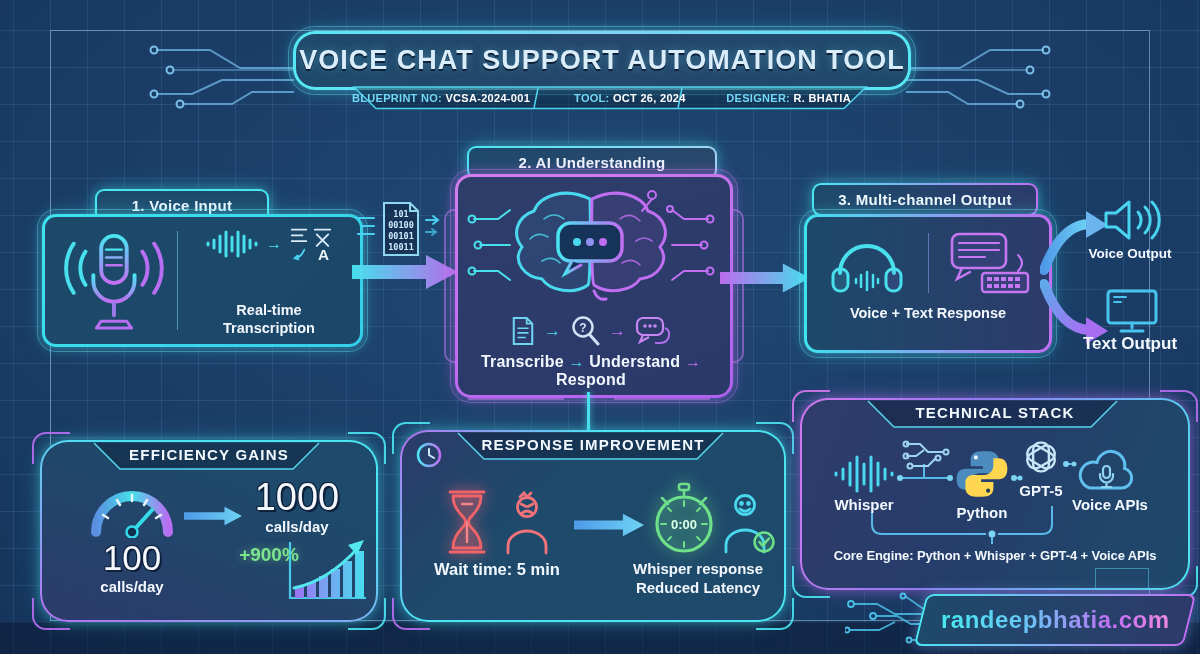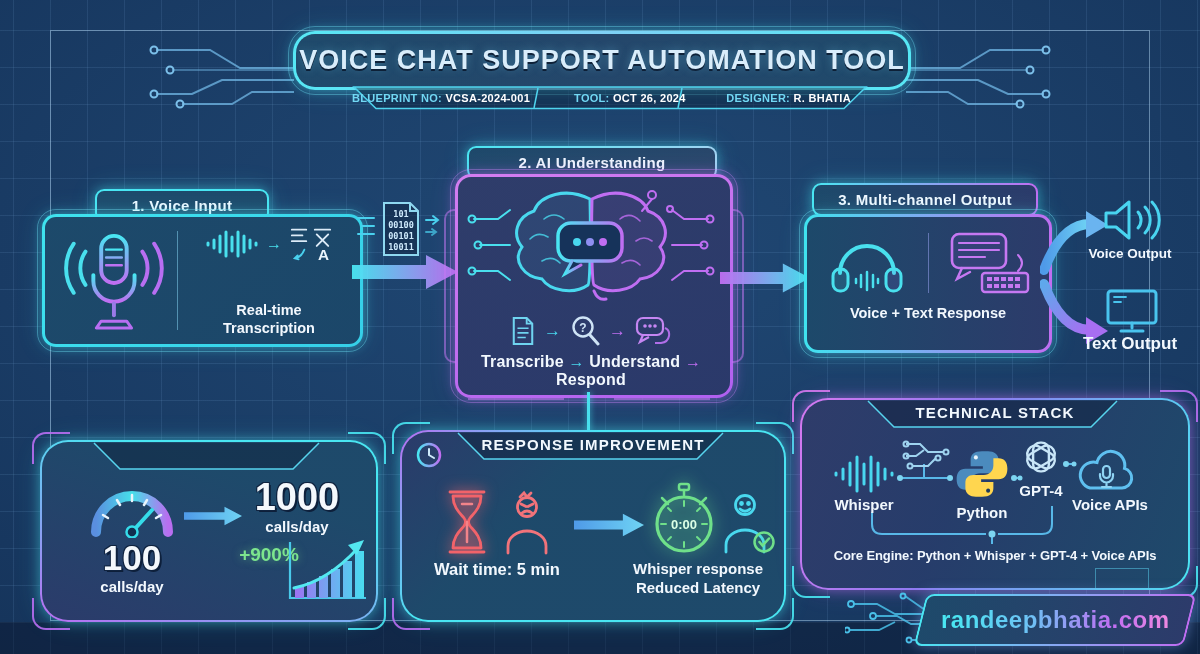--- a/index.html
+++ b/index.html
@@ -18,21 +18,21 @@
   .gb{border:3px solid transparent;border-radius:14px;
     background:linear-gradient(rgba(24,52,88,.88),rgba(24,52,88,.88)) padding-box,
                var(--bb,linear-gradient(90deg,#49e6f2,#49e6f2)) border-box;}
   .glowc{box-shadow:0 0 12px rgba(73,230,242,.45),0 0 26px rgba(73,230,242,.18);}
   .glowp{box-shadow:0 0 12px rgba(192,110,242,.5),0 0 26px rgba(192,110,242,.2);}
   .tab{height:29px;line-height:29px;text-align:center;font-weight:bold;font-size:15px;
     color:#f0f8ff;border-radius:9px;border-width:2px;letter-spacing:.3px;}
   .olc{outline:1px solid rgba(110,225,245,.4);outline-offset:4px;}
   .olp{outline:1px solid rgba(200,130,245,.4);outline-offset:4px;}
   .cap{font-weight:bold;color:#f2f8fe;text-align:center;}
-  .bignum{font-weight:bold;color:#f4f8fc;text-align:center;
+  .bignum{font-weight:normal;color:#f4f8fc;text-align:center;
     text-shadow:-1px -1px 0 #10233f,1px -1px 0 #10233f,-1px 1px 0 #10233f,2px 2px 0 #0d1f3a;}
   .panel{border-radius:28px;border-width:2.5px;}
   .cnr{position:absolute;width:36px;height:30px;border:0 solid var(--c,#49e6f2);opacity:.9;}
   .cnr.tl{left:-10px;top:-10px;border-left-width:2px;border-top-width:2px;border-top-left-radius:14px;}
   .cnr.tr{right:-10px;top:-10px;border-right-width:2px;border-top-width:2px;border-top-right-radius:14px;}
   .cnr.bl{left:-10px;bottom:-10px;border-left-width:2px;border-bottom-width:2px;border-bottom-left-radius:14px;}
   .cnr.br{right:-10px;bottom:-10px;border-right-width:2px;border-bottom-width:2px;border-bottom-right-radius:14px;}
   .ptitle{position:absolute;top:4px;left:0;right:0;text-align:center;font-weight:bold;
     font-size:15px;letter-spacing:1.2px;color:#f2f9ff;}
   .gtx{background:linear-gradient(90deg,#4ae6f2 5%,#6fc0f5 40%,#c06ef2 75%,#f08ae0 100%);
@@ -373,20 +373,21 @@
   <div class="abs cap" style="left:1068px;top:334px;width:124px;font-size:17px;">Text Output</div>
 
   <div class="abs gb glowc panel" style="left:40px;top:440px;width:334px;height:178px;--bb:linear-gradient(200deg,#49e6f2 30%,#b86ef2 100%);">
     <i class="cnr tl" style="--c:#b86ef2"></i>
     <i class="cnr tr" style="--c:#49e6f2"></i>
     <i class="cnr bl" style="--c:#b86ef2"></i>
     <i class="cnr br" style="--c:#49e6f2"></i>
     <svg class="abs" style="left:0;top:0" width="329" height="30">
       <path d="M52,1 L78,27 H251 L277,1" fill="rgba(10,26,48,.4)" stroke="#57d4ee" stroke-width="1.5"></path>
     </svg>
+    <div class="ptitle">EFFICIENCY GAINS</div>
     <svg class="abs" style="left:44px;top:38px" width="92" height="58" viewBox="0 0 92 58">
       <path d="M10,52 A36,36 0 0 1 82,52" fill="none" stroke="url(#gGauge)" stroke-width="10" stroke-linecap="round"></path>
       <g stroke="#eaf4fc" stroke-width="2.5" stroke-linecap="round">
         <line x1="17" y1="35" x2="22" y2="38"></line>
           <line x1="31" y1="20" x2="34" y2="25"></line>
         <line x1="46" y1="15" x2="46" y2="21"></line>
           <line x1="61" y1="20" x2="58" y2="25"></line>
           <line x1="75" y1="35" x2="70" y2="38"></line>
       </g>
       <line x1="46" y1="52" x2="66" y2="30" stroke="#35dcea" stroke-width="4" stroke-linecap="round"></line>
@@ -547,21 +548,21 @@
         <circle cx="39" cy="51" r="2.3" fill="#1d3a5c"></circle>
     </svg>
     <div class="abs cap" style="left:140px;top:104px;width:80px;font-size:15px;">Python</div>
     <svg class="abs" style="left:216px;top:34px" width="46" height="46" viewBox="0 0 64 64">
       <g fill="none" stroke="#c9e6f8" stroke-width="3.4" stroke-linejoin="round">
         <rect x="21" y="12" width="22" height="40" rx="10"></rect>
         <rect x="21" y="12" width="22" height="40" rx="10" transform="rotate(60 32 32)"></rect>
         <rect x="21" y="12" width="22" height="40" rx="10" transform="rotate(120 32 32)"></rect>
       </g>
     </svg>
-    <div class="abs cap" style="left:206px;top:82px;width:66px;font-size:15px;">GPT-4</div>
+    <div class="abs cap" style="left:206px;top:82px;width:66px;font-size:15px;">GPT-5</div>
     <svg class="abs" style="left:272px;top:46px" width="64" height="48" viewBox="0 0 64 48">
       <path d="M16,42 h32 a10,10 0 0 0 2.5,-19.6 A14,14 0 0 0 23,16.5 A11,11 0 0 0 16,42 z" fill="none" stroke="#5fc0f0" stroke-width="3"></path>
       <g fill="none" stroke="#8fd4f4" stroke-width="2.2" stroke-linecap="round">
         <rect x="29" y="20" width="7" height="12" rx="3.5"></rect>
         <path d="M26,28 v2 a6.5,6.5 0 0 0 13,0 v-2 M32.5,37 v4 M28,41 h9"></path>
       </g>
     </svg>
     <div class="abs cap" style="left:258px;top:96px;width:100px;font-size:15px;">Voice APIs</div>
     <div class="abs cap" style="left:0;top:148px;width:100%;font-size:13px;letter-spacing:-0.1px;">Core Engine: Python + Whisper + GPT-4 + Voice APIs</div>
   </div>

